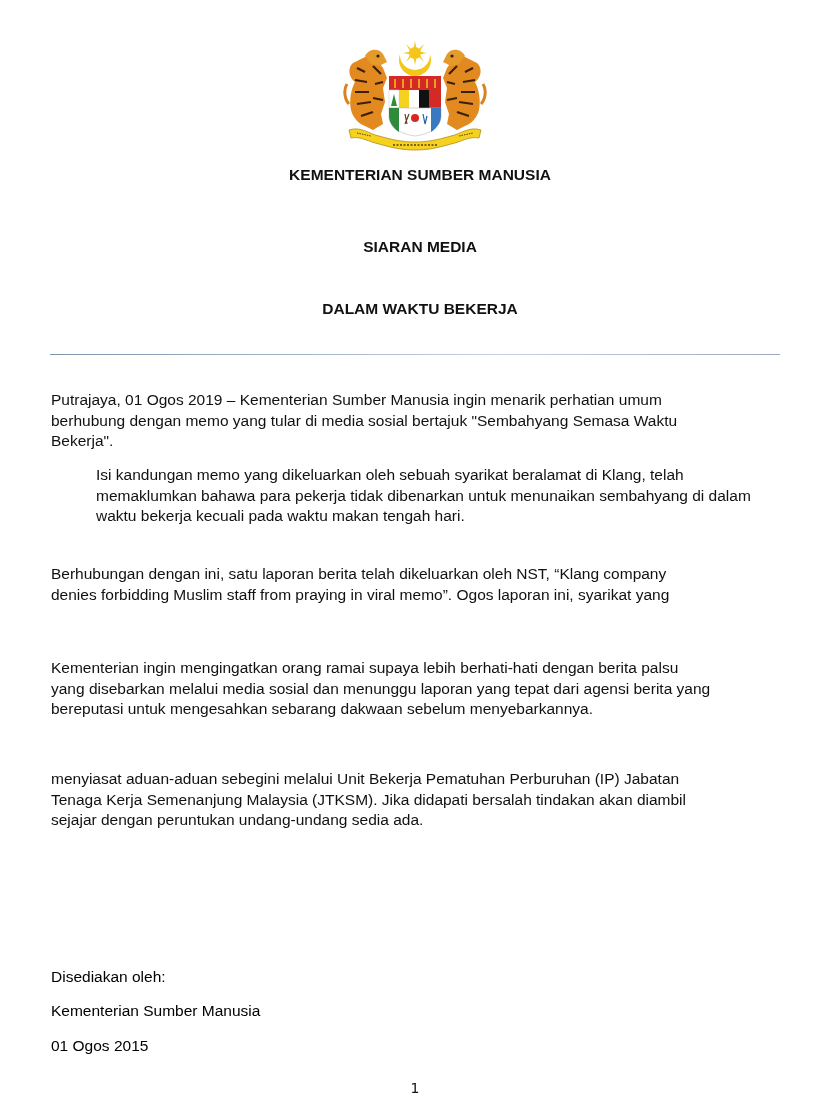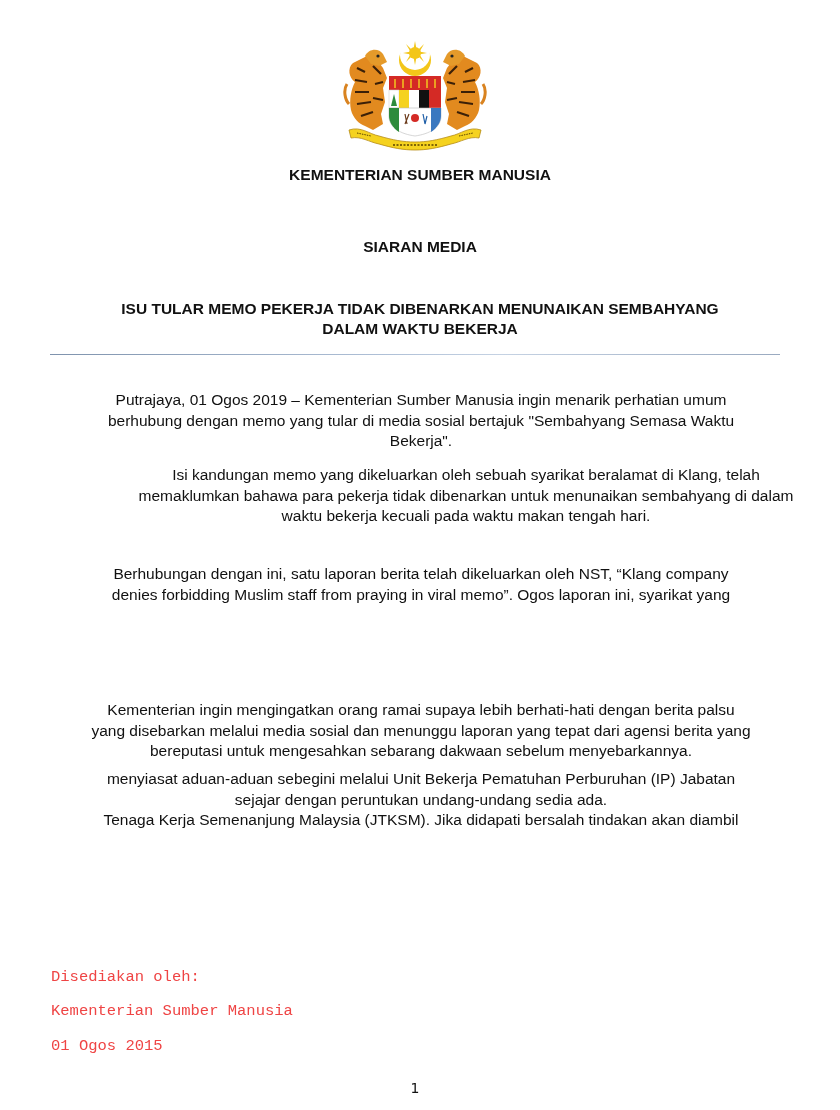--- a/index.html
+++ b/index.html
@@ -44,34 +44,32 @@
       background: linear-gradient(90deg, #7f93ad 0%, #aebfd6 45%, #c5d2e3 62%, #9aaac0 100%);
     }
     .para {
       position: absolute;
       left: 51px;
       width: 740px;
       font-size: 15.5px;
       line-height: 20.5px;
       color: #111;
       margin: 0;
-      text-align: center;
     }
     .para span.line { display: block; white-space: nowrap; }
     .p1 { top: 390px; }
     .p2 { top: 465px; margin-left: 45px; }
     .p3 { top: 564px; }
-    .p4 { top: 700px; }
+    .p4 { top: 658px; }
     .p5 { top: 769px; }
     .sign {
       position: absolute;
       left: 51px;
       font-size: 15.5px;
-      color: #ef4444;
-      font-family: Liberation Mono, monospace;
+      color: #000000;
     }
     .s1 { top: 968px; }
     .s2 { top: 1002px; }
     .s3 { top: 1037px; }
     .page-num {
       position: absolute;
       left: 0;
       width: 830px;
       text-align: center;
       top: 1080px;
@@ -144,21 +142,20 @@
   <g>
     <path d="M6,92 C18,88 26,96 36,98 C50,102 60,104 72,104 C84,104 94,102 108,98 C118,96 126,88 138,92 L136,100 C126,98 118,104 108,106 C94,110 84,112 72,112 C60,112 50,110 36,106 C26,104 18,98 8,100 Z" fill="#f5d21f" stroke="#b58a12" stroke-width="0.8"></path>
     <path d="M50,107 L94,107" stroke="#5a4200" stroke-width="1.4" stroke-dasharray="2 1.5"></path>
     <path d="M14,95 L28,98 M116,98 L130,95" stroke="#5a4200" stroke-width="1" stroke-dasharray="1.5 1"></path>
   </g>
 </svg>
 
 <div class="heading h-ministry">KEMENTERIAN SUMBER MANUSIA</div>
 <div class="heading h-media">SIARAN MEDIA</div>
 <div class="heading h-title">
-  <div>ISU TULAR MEMO PEKERJA TIDAK DIBENARKAN MENUNAIKAN SEMBAHYANG</div>
   <div>DALAM WAKTU BEKERJA</div>
 </div>
 
 <div class="divider"></div>
 
 <p class="para p1">
   <span class="line">Putrajaya, 01 Ogos 2019 – Kementerian Sumber Manusia ingin menarik perhatian umum</span>
   <span class="line">berhubung dengan memo yang tular di media sosial bertajuk "Sembahyang Semasa Waktu</span>
   <span class="line">Bekerja".</span>
 </p>
@@ -175,21 +172,21 @@
 </p>
 
 <p class="para p4">
   <span class="line">Kementerian ingin mengingatkan orang ramai supaya lebih berhati-hati dengan berita palsu</span>
   <span class="line">yang disebarkan melalui media sosial dan menunggu laporan yang tepat dari agensi berita yang</span>
   <span class="line">bereputasi untuk mengesahkan sebarang dakwaan sebelum menyebarkannya.</span>
 </p>
 
 <p class="para p5">
   <span class="line">menyiasat aduan-aduan sebegini melalui Unit Bekerja Pematuhan Perburuhan (IP) Jabatan</span>
+  <span class="line">Tenaga Kerja Semenanjung Malaysia (JTKSM). Jika didapati bersalah tindakan akan diambil</span>
   <span class="line">sejajar dengan peruntukan undang-undang sedia ada.</span>
-  <span class="line">Tenaga Kerja Semenanjung Malaysia (JTKSM). Jika didapati bersalah tindakan akan diambil</span>
 </p>
 
 <div class="sign s1">Disediakan oleh:</div>
 <div class="sign s2">Kementerian Sumber Manusia</div>
 <div class="sign s3">01 Ogos 2015</div>
 
 <div class="page-num">1</div>
 
 </body></html>

